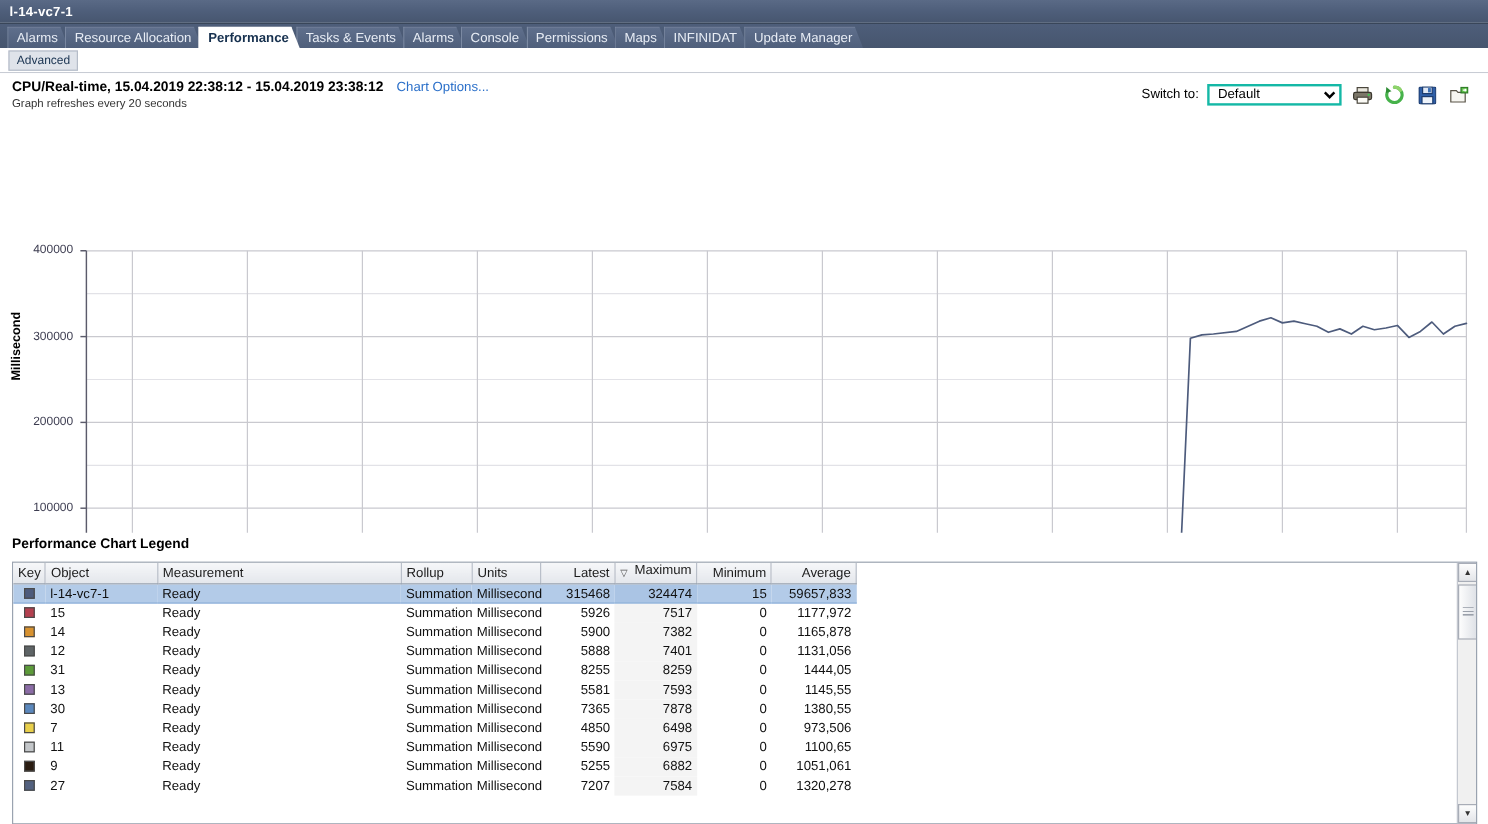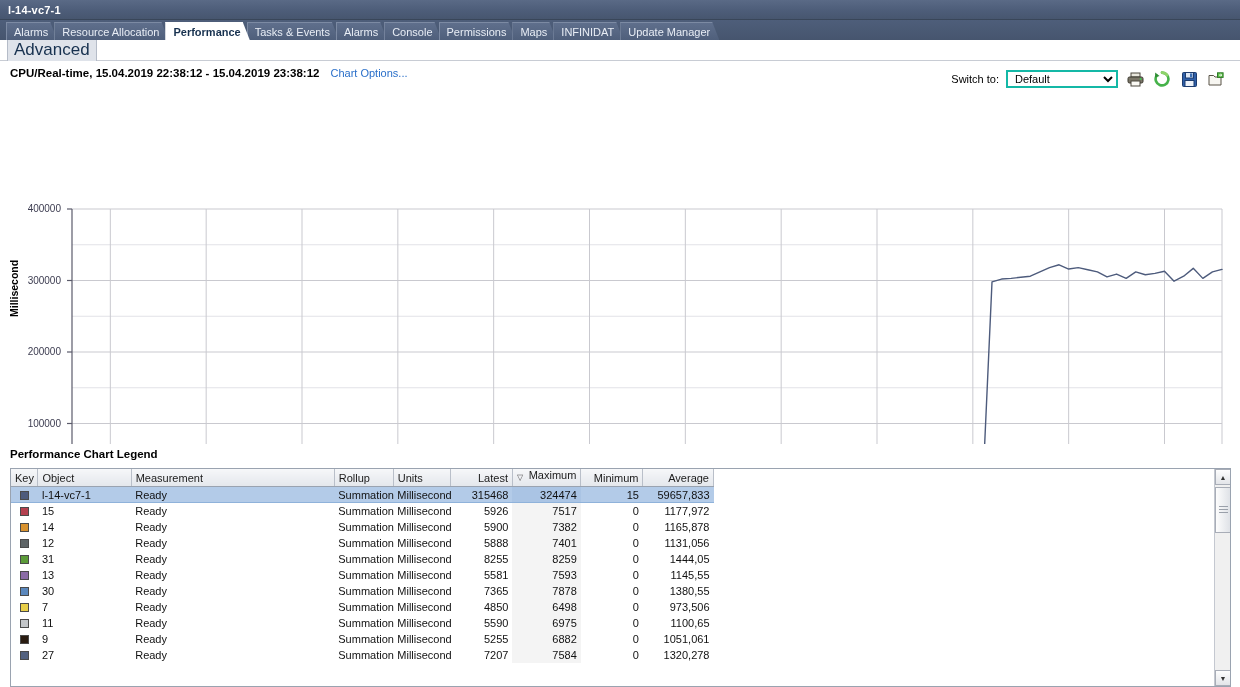--- a/index.html
+++ b/index.html
@@ -66,21 +66,21 @@
   
   #subtabrow {
     height: 21px;
     background: #ffffff;
     border-bottom: 1px solid #c8ccd4;
     display: flex;
     align-items: center;
     padding-left: 7px;
   }
   .subtab {
-    font-size: 17px;
+    font-size: 10px;
     padding: 2px 6px 2px 6px;
     background: #dfe3ea;
     border: 1px solid #b5bcc8;
     color: #17314f;
     cursor: default;
   }
 
   
   #chartheader {
     position: relative;
@@ -294,20 +294,21 @@
 
 <div id="subtabrow">
   <div class="subtab">Advanced</div>
 </div>
 
 <div id="chartheader">
   <div>
     <span class="ch-title">CPU/Real-time, 15.04.2019 22:38:12 - 15.04.2019 23:38:12</span>
     <span class="ch-link">Chart Options...</span>
   </div>
+  <div class="ch-sub">Graph refreshes every 20 seconds</div>
 
   <div id="switchbar">
     <span class="lbl">Switch to:</span>
     <select id="switchsel"><option value="Default">Default</option></select>
 
     <span class="tbtn" title="Print">
       <svg width="17" height="15" viewBox="0 0 17 15">
         <rect x="4" y="1" width="9" height="4" fill="#e9e7dd" stroke="#4a463c"></rect>
         <rect x="1" y="5" width="15" height="6" rx="1.5" fill="#7b7668" stroke="#3b382f"></rect>
         <rect x="4" y="9" width="9" height="5" fill="#fbfaf5" stroke="#4a463c"></rect>

